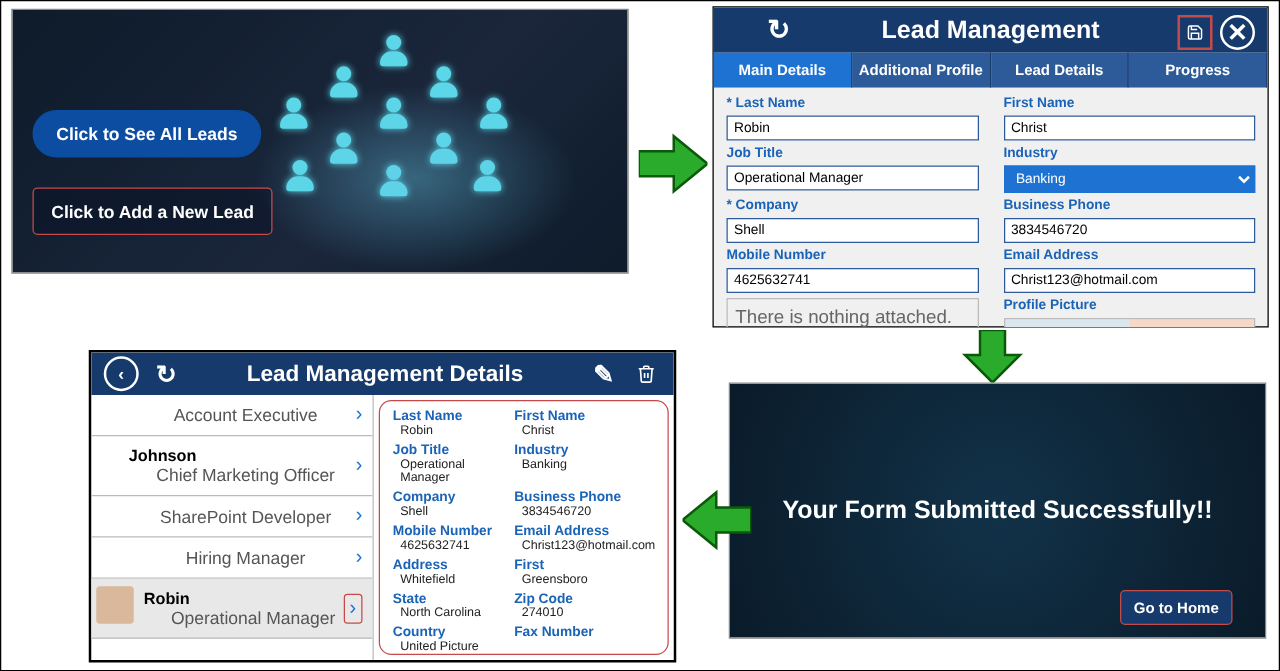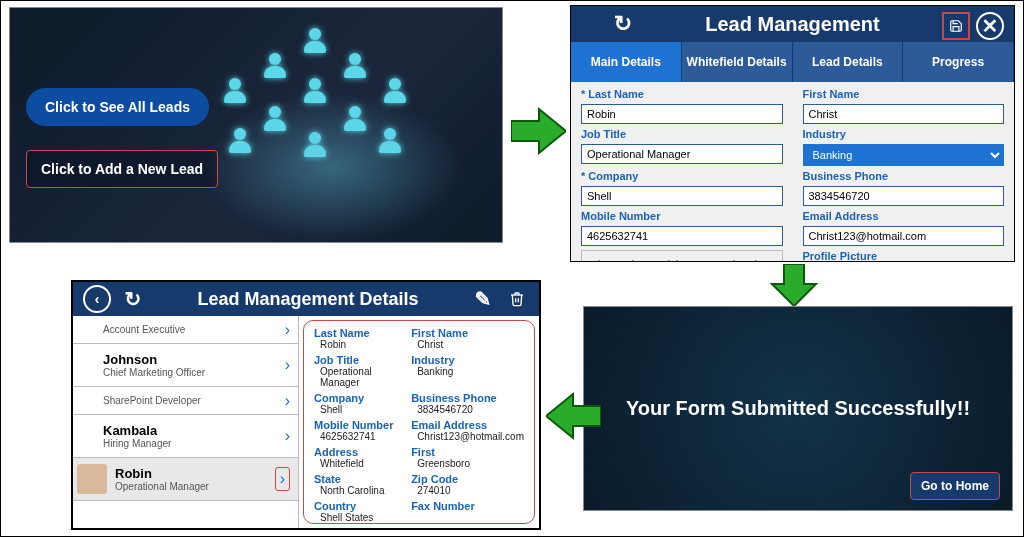--- a/index.html
+++ b/index.html
@@ -15,21 +15,21 @@
   }
   
   .panel {
     position: absolute;
     border: 1px solid #000;
     box-sizing: border-box;
     background: #fff;
   }
   
   #hero {
-    left: 8px; top: 6px; width: 494px; height: 236px;
+    left: 8px; top: 6px; width: 494px; height: 212px;
     background: linear-gradient(135deg,#0d1b2a 0%, #1b263b 60%, #0d1b2a 100%);
     border: 1px solid #888;
     overflow: hidden;
   }
   #hero .pill {
     position: absolute;
     left: 16px;
     padding: 10px 18px;
     border-radius: 22px;
     color: #fff;
@@ -55,21 +55,21 @@
     overflow:hidden;
   }
   #form .titlebar {
     height: 36px; background:#163a6b; color:#fff; display:flex; align-items:center; justify-content:center; gap:10px; position:relative;
     font-size:20px; font-weight:600;
   }
   #form .titlebar .tb-icon { position:absolute; top:6px; width:24px; height:24px; display:flex; align-items:center; justify-content:center; border:2px solid #fff; border-radius:50%; cursor:pointer;}
   #form .titlebar .refresh-ic { left:40px; border:none; font-size:22px;}
   #form .titlebar .save-ic { right:44px; border-radius:0; border:2px solid #c74a4a; color:#fff;}
   #form .titlebar .close-ic { right:10px;}
-  #form .tabs { display:flex; height:40px; background:#d9d9d9;}
+  #form .tabs { display:flex; height:28px; background:#d9d9d9;}
   #form .tabs .tab { flex:1; display:flex; align-items:center; justify-content:center; font-size:12px; font-weight:600; color:#fff; background:#2d5a99; border-right:1px solid #163a6b; cursor:pointer;}
   #form .tabs .tab.active { background:#1d72d2;}
   #form .formbody { padding:6px 10px; display:grid; grid-template-columns:1fr 1fr; gap:4px 20px; font-size:11px; overflow-y:auto; height:calc(100% - 64px);}
   #form .fld label { display:block; color:#1a63b7; font-weight:600; font-size:11px; margin-bottom:4px;}
   #form .fld label .req { color:#1a63b7; margin-right:3px;}
   #form .fld input, #form .fld select, #form .fld .box {
     width:100%; box-sizing:border-box; border:1px solid #2d5a99; padding:3px 5px; font-size:11px; background:#fff;
   }
   #form .fld select { background:#1d72d2; color:#fff; border:1px solid #1d72d2;}
   #form .attachbox { grid-column:1; }
@@ -86,21 +86,21 @@
   #details .titlebar {
     height:34px; background:#163a6b; color:#fff; display:flex; align-items:center; gap:10px; padding:0 10px; font-size:18px; font-weight:600;
   }
   #details .titlebar .tb-btn { width:24px; height:24px; border:2px solid #fff; border-radius:50%; display:flex; align-items:center; justify-content:center; cursor:pointer; font-size:14px;}
   #details .titlebar .tb-btn.noborder { border:none; font-size:20px;}
   #details .titlebar .spacer { flex:1; text-align:center;}
   #details .dbody { display:flex; height:calc(100% - 34px);}
   #details .list { width:225px; border-right:1px solid #bbb; overflow-y:auto;}
   #details .list .row { border-bottom:1px solid #bbb; padding:8px 8px 8px 30px; position:relative; cursor:pointer;}
   #details .list .row .nm { font-size:13px; font-weight:600; color:#000;}
-  #details .list .row .rl { font-size:10px; color:#555;}
+  #details .list .row .rl { font-size:14px; color:#555;text-align:center;}
   #details .list .row .chev { position:absolute; right:8px; top:50%; transform:translateY(-50%); color:#1d72d2; font-size:16px;}
   #details .list .row.sel { background:#e8e8e8; padding-left:42px;}
   #details .list .row.sel .avatar { position:absolute; left:4px; top:6px; width:30px; height:30px; background:#d9b89b; border-radius:3px;}
   #details .list .row.sel .chev { border:1px solid #c74a4a; padding:2px 4px; border-radius:3px;}
   #details .dcontent { flex:1; padding:6px 10px; font-size:11px; overflow-y:auto; border:1px solid #c74a4a; border-radius:10px; margin:4px;}
   #details .dcontent .dgrid { display:grid; grid-template-columns:1fr 1fr; gap:4px 8px;}
   #details .dcontent .k { color:#1a63b7; font-weight:600; font-size:11px;}
   #details .dcontent .v { color:#222; font-size:10px; padding-left:6px;}
   #details .dcontent .pair { display:flex; flex-direction:column;}
 
@@ -108,21 +108,21 @@
   #done {
     left: 582px; top: 305px; width: 430px; height: 205px;
     background: radial-gradient(circle at center,#123249 0%, #0a1b29 100%);
     border:1px solid #888;
     color:#fff;
     display:flex; align-items:center; justify-content:center;
     position:absolute;
   }
   #done .msg { font-size:20px; font-weight:600;}
   #done .home {
-    position:absolute; right:12px; bottom:10px;
+    position:absolute; right:26px; bottom:10px;
     background:#163a6b; border:1px solid #c74a4a; border-radius:4px;
     padding:6px 10px; font-size:12px; color:#fff; cursor:pointer; font-weight:600;
   }
 
   
   .arrow { position:absolute; }
   .arrow svg { display:block; }
 </style>
 </head>
 <body>
@@ -154,21 +154,21 @@
       <svg width="14" height="14" viewBox="0 0 24 24" fill="none" stroke="#fff" stroke-width="2">
           <path d="M19 21H5a2 2 0 0 1-2-2V5a2 2 0 0 1 2-2h11l5 5v11a2 2 0 0 1-2 2z"></path>
           <polyline points="17 21 17 13 7 13 7 21"></polyline>
           <polyline points="7 3 7 8 15 8"></polyline>
         </svg>
     </span>
     <span class="tb-icon close-ic">✕</span>
   </div>
   <div class="tabs">
     <div class="tab active">Main Details</div>
-    <div class="tab">Whitefield Details</div>
+    <div class="tab">Additional Profile</div>
     <div class="tab">Lead Details</div>
     <div class="tab">Progress</div>
   </div>
   <div class="formbody">
     <div class="fld"><label><span class="req">*</span><span>Last Name</span></label>
       <input value="Robin" style=""></div>
     <div class="fld"><label>First Name</label>
       <input value="Christ" style=""></div>
     <div class="fld"><label>Job Title</label>
       <input value="Operational Manager" style=""></div>
@@ -217,21 +217,20 @@
       <div class="row">
         <div class="nm">Johnson</div>
         <div class="rl">Chief Marketing Officer</div>
         <span class="chev">›</span>
       </div>
       <div class="row">
         <div class="rl">SharePoint Developer</div>
         <span class="chev">›</span>
       </div>
       <div class="row">
-        <div class="nm">Kambala</div>
         <div class="rl">Hiring Manager</div>
         <span class="chev">›</span>
       </div>
       <div class="row sel">
         <div class="avatar"></div>
         <div class="nm">Robin</div>
         <div class="rl">Operational Manager</div>
         <span class="chev">›</span>
       </div>
     </div>
@@ -280,21 +279,21 @@
         <div class="pair">
             <span class="k">State</span>
             <span class="v">North Carolina</span>
           </div>
         <div class="pair">
             <span class="k">Zip Code</span>
             <span class="v">274010</span>
           </div>
         <div class="pair">
             <span class="k">Country</span>
-            <span class="v">Shell States</span>
+            <span class="v">United Picture</span>
           </div>
         <div class="pair">
             <span class="k">Fax Number</span>
             <span class="v"></span>
           </div>
       </div>
     </div>
   </div>
 </div>
 

